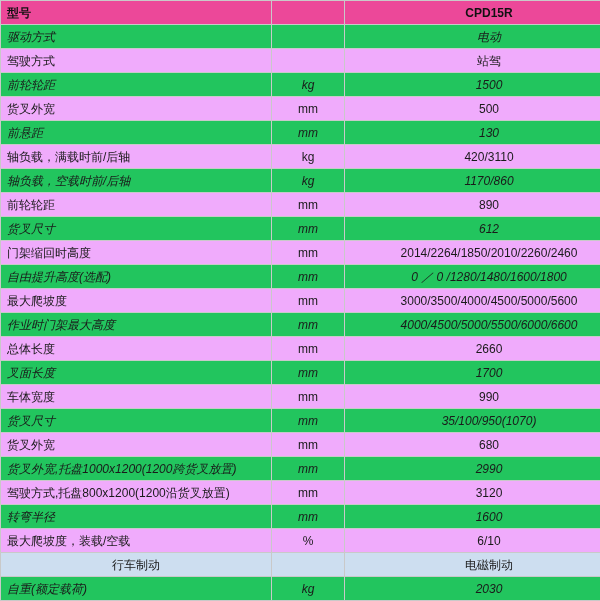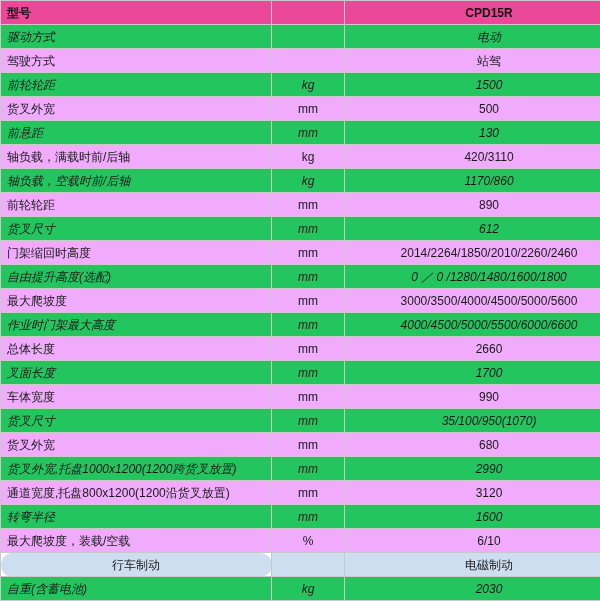--- a/index.html
+++ b/index.html
@@ -43,21 +43,21 @@
   tr.head .col-value { font-weight: bold; }
 
   tr.odd td  { background: #22c55e; font-style: italic; }
   tr.even td { background: #f0abfc; }
 
   tr.sub td {
     background: #cddef0;
     text-align: center;
     font-weight: normal;
   }
-  tr.sub td.col-label { text-align: center; border-radius: 12px; }
+  tr.sub td.col-label { text-align: center; }
 </style>
 </head>
 <body>
 
 <table class="spec">
   <tbody>
     <tr class="head">
       <td class="col-label">型号</td>
       <td class="col-unit"></td>
       <td class="col-value">CPD15R</td>
@@ -151,38 +151,38 @@
         <td class="col-label">货叉外宽</td>
         <td class="col-unit">mm</td>
         <td class="col-value">680</td>
       </tr>
       <tr class="odd">
         <td class="col-label">货叉外宽,托盘1000x1200(1200跨货叉放置)</td>
         <td class="col-unit">mm</td>
         <td class="col-value">2990</td>
       </tr>
       <tr class="even">
-        <td class="col-label">通道宽度,托盘800x1200(1200沿货叉放置)</td>
+        <td class="col-label">驾驶方式,托盘800x1200(1200沿货叉放置)</td>
         <td class="col-unit">mm</td>
         <td class="col-value">3120</td>
       </tr>
       <tr class="odd">
         <td class="col-label">转弯半径</td>
         <td class="col-unit">mm</td>
         <td class="col-value">1600</td>
       </tr>
       <tr class="even">
         <td class="col-label">最大爬坡度，装载/空载</td>
         <td class="col-unit">%</td>
         <td class="col-value">6/10</td>
       </tr>
       <tr class="sub">
         <td class="col-label">行车制动</td>
         <td class="col-unit"></td>
         <td class="col-value">电磁制动</td>
       </tr>
       <tr class="odd">
-        <td class="col-label">自重(含蓄电池)</td>
+        <td class="col-label">自重(额定载荷)</td>
         <td class="col-unit">kg</td>
         <td class="col-value">2030</td>
       </tr>
     </tbody>
 </table>
 
 </body></html>

